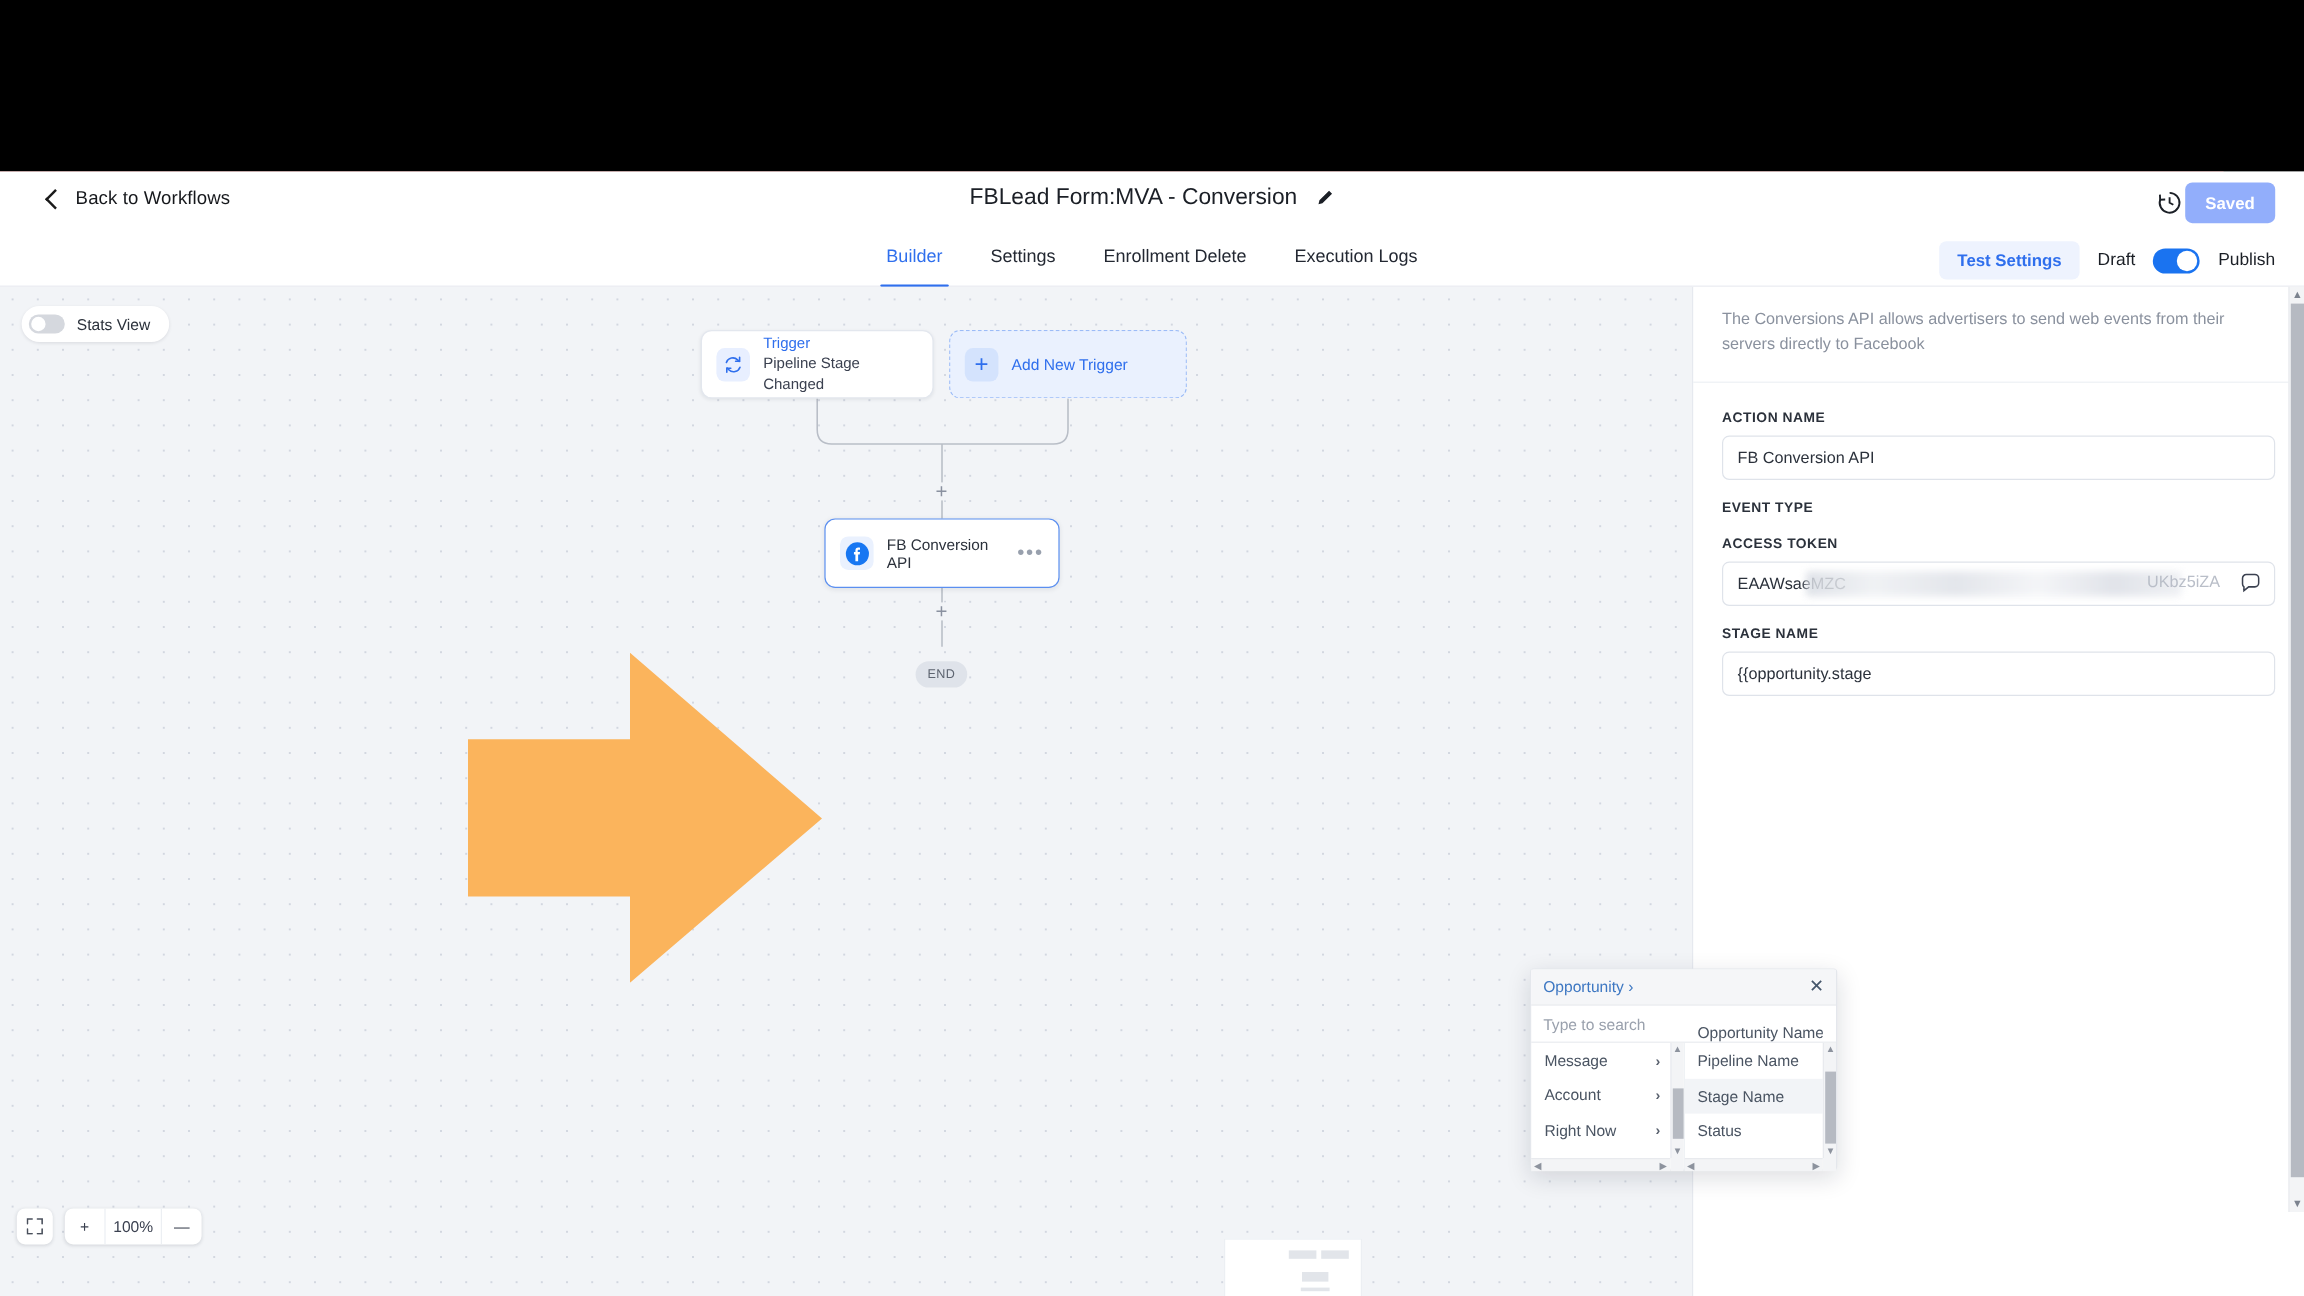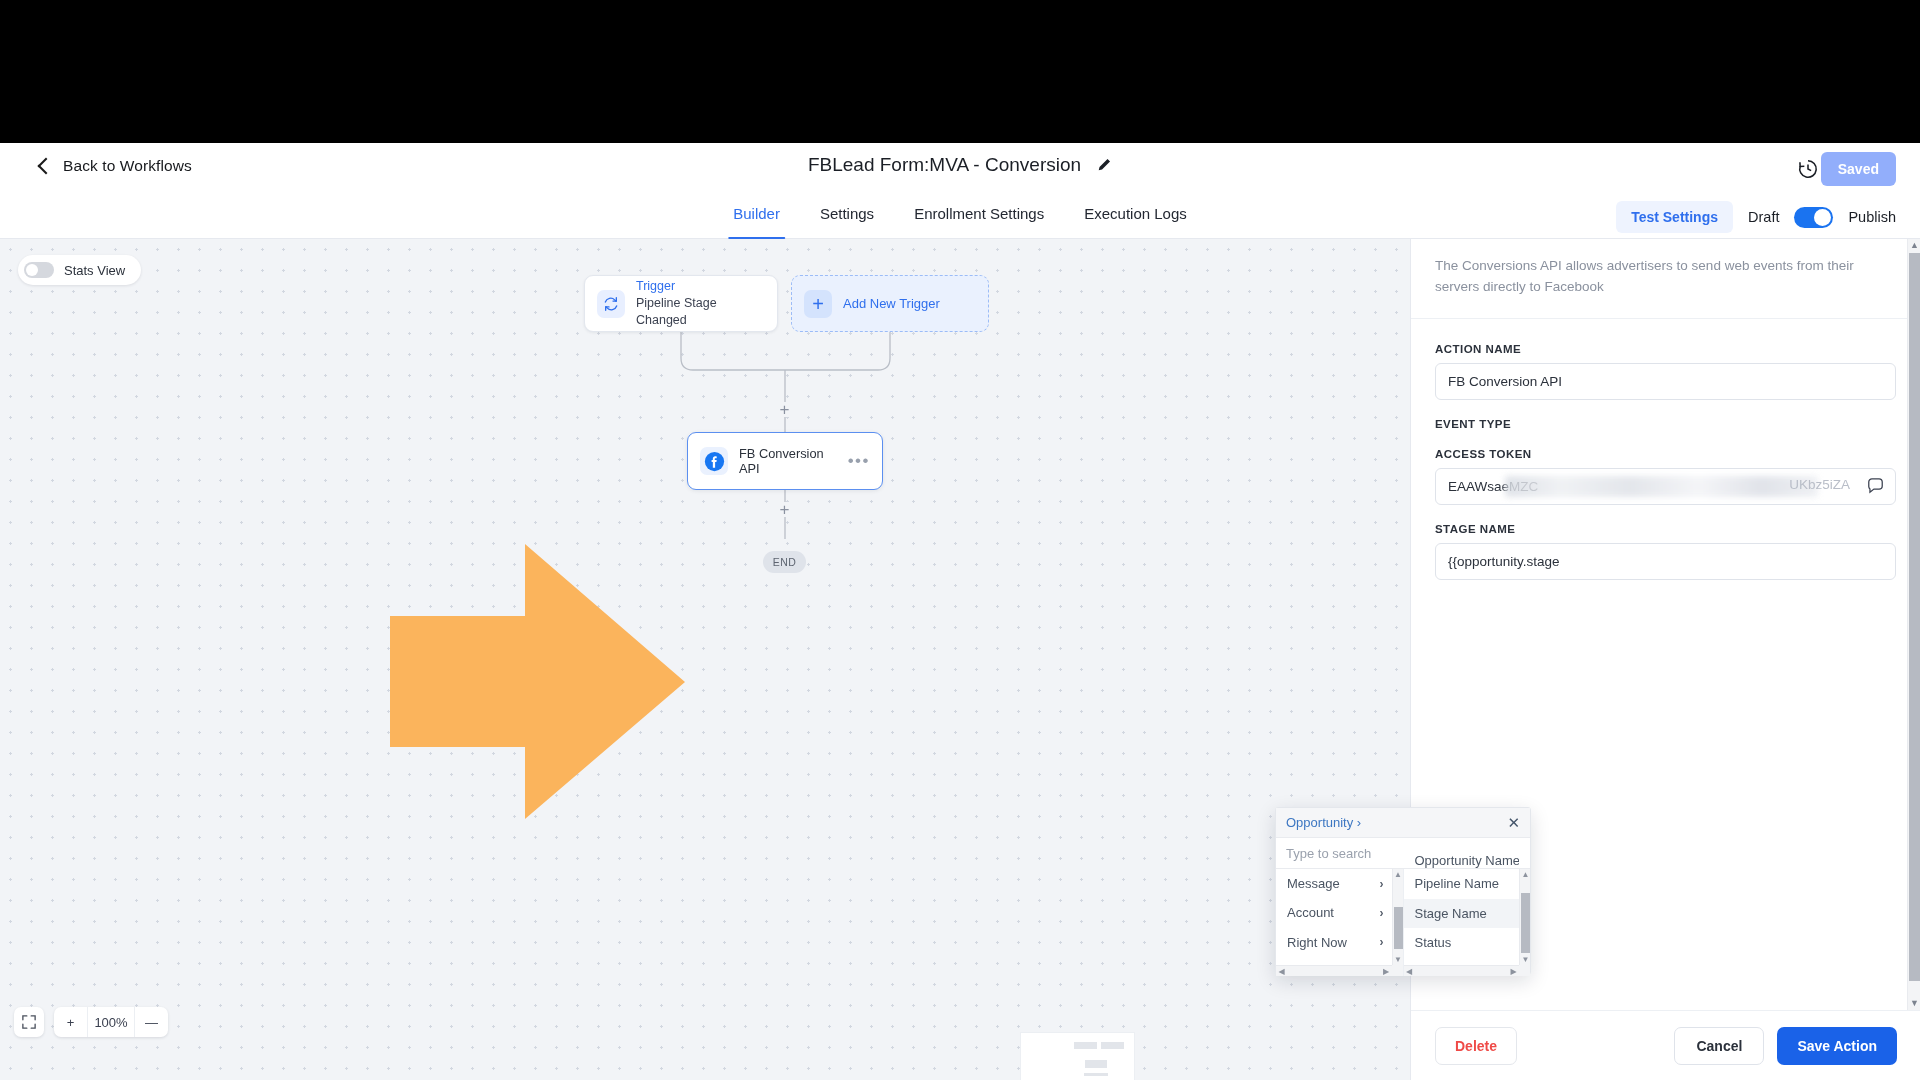--- a/index.html
+++ b/index.html
@@ -235,21 +235,21 @@
           </svg>
         </span>
         <button class="saved-btn">Saved</button>
       </div>
     </div>
 
     <div class="hdr2">
       <div class="tabs">
         <div class="tab active">Builder</div>
         <div class="tab">Settings</div>
-        <div class="tab">Enrollment Settings</div>
+        <div class="tab">Enrollment Delete</div>
         <div class="tab">Execution Logs</div>
       </div>
       <div class="hdr2-right">
         <button class="test-wf">Test Settings</button>
         <span class="draft-lbl">Draft</span>
         <div class="pub-toggle">
             <span class="knob"></span>
           </div>
         <span class="pub-lbl">Publish</span>
       </div>
@@ -369,25 +369,20 @@
         </div>
 
       </div>
 
       <div class="pscroll">
         <span class="ar up">▲</span>
         <span class="thumb"></span>
         <span class="ar dn">▼</span>
       </div>
 
-      <div class="pfoot">
-        <button class="btn btn-del">Delete</button>
-        <button class="btn btn-cancel">Cancel</button>
-        <button class="btn btn-save">Save Action</button>
-      </div>
     </div>
 
     <div class="picker">
       <div class="pk-head">
         <span class="pk-crumb">Opportunity ›</span>
         <span class="pk-x">✕</span>
       </div>
       <div class="pk-search">
         <input placeholder="Type to search" style="">
       </div>

